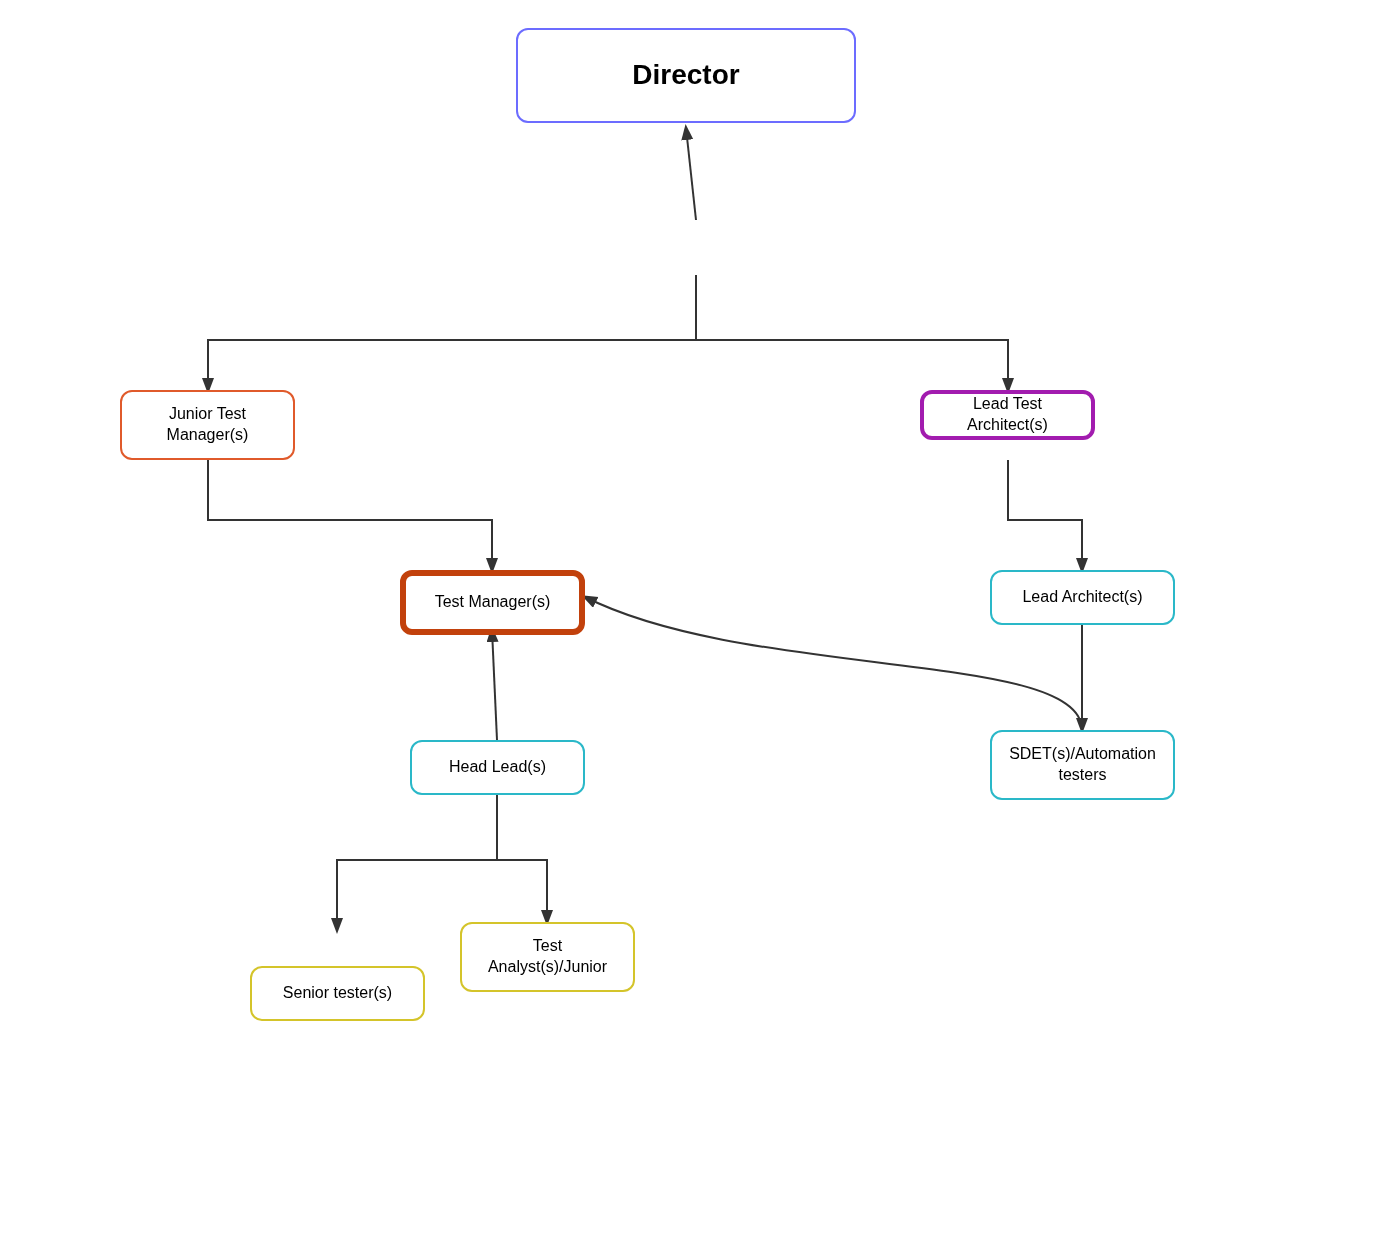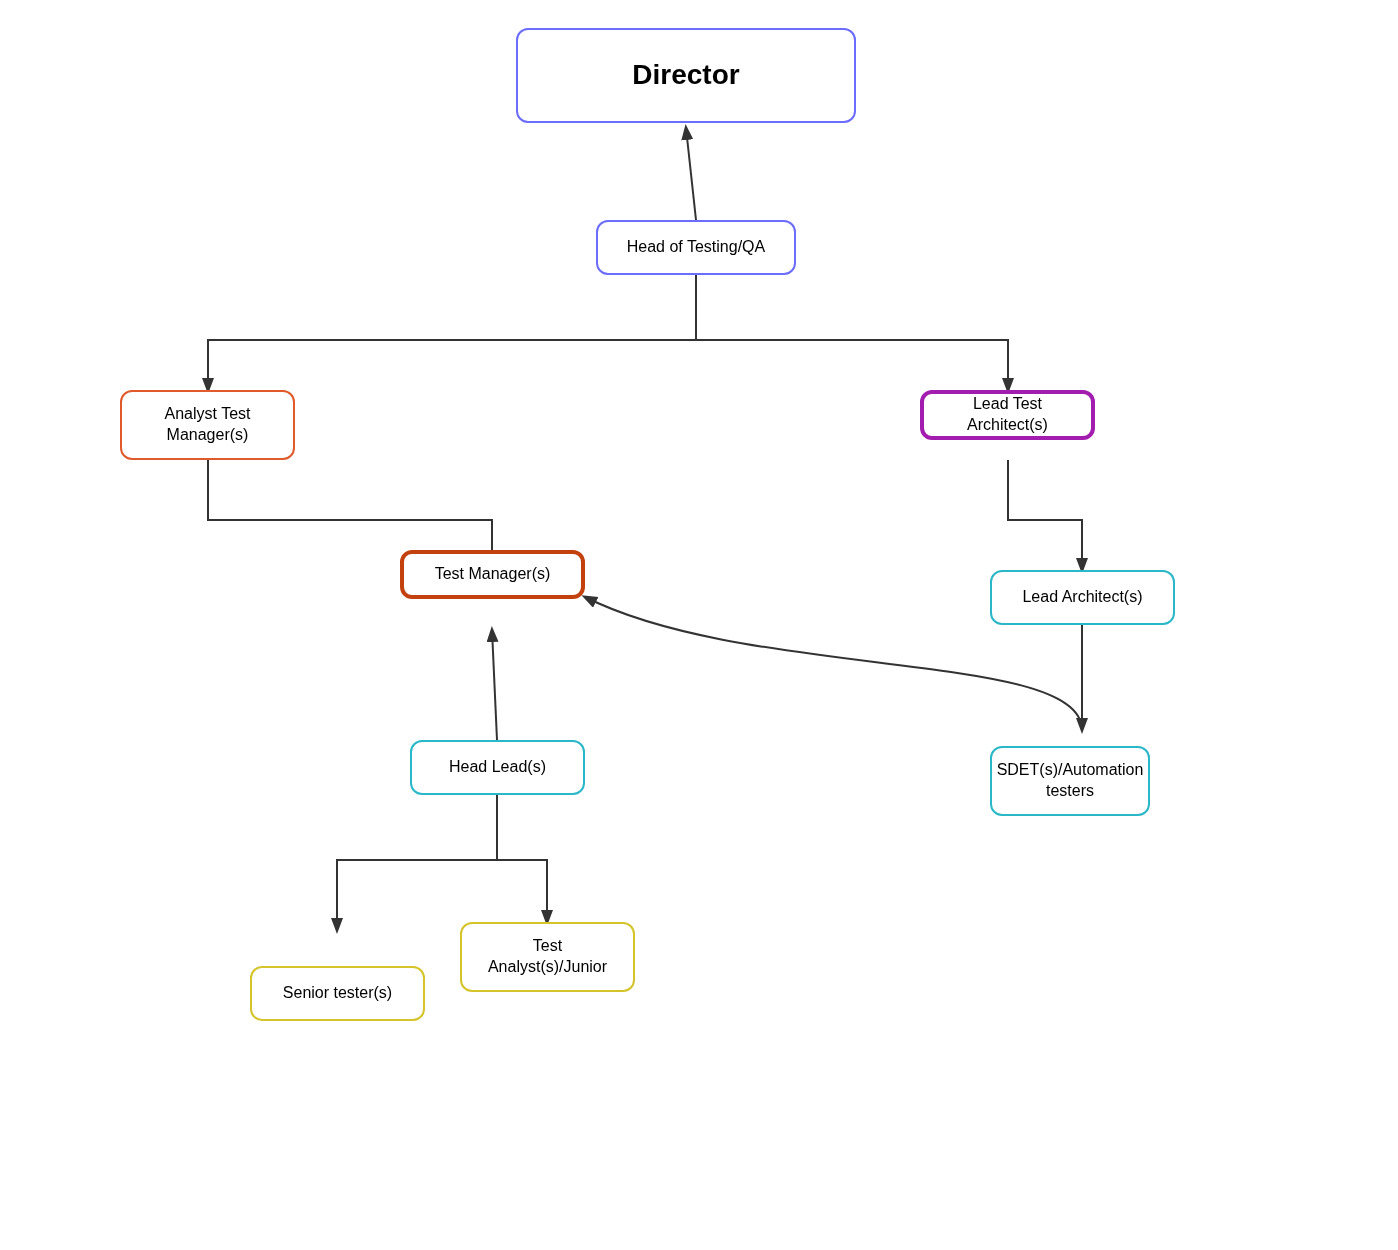--- a/index.html
+++ b/index.html
@@ -53,47 +53,46 @@
       top: 390px;
     }
     .node-lead-test-architect {
       border: 4px solid #a21caf;
       width: 175px;
       height: 50px;
       left: 920px;
       top: 390px;
     }
     .node-test-manager {
-      border: 4px solid #c2410c;
+      border: 6px solid #c2410c;
       width: 185px;
-      height: 49px;
+      height: 65px;
       left: 400px;
-      top: 550px;
+      top: 570px;
     }
     .node-test-architect {
       border: 2px solid #2ab8c8;
       width: 185px;
       height: 55px;
       left: 990px;
       top: 570px;
     }
     .node-test-lead {
       border: 2px solid #2ab8c8;
       width: 175px;
       height: 55px;
       left: 410px;
       top: 740px;
     }
     .node-sdet {
       border: 2px solid #2ab8c8;
-      width: 160px;
+      width: 185px;
       height: 70px;
       left: 990px;
       top: 730px;
-      margin-top: 16px;
     }
     .node-senior-tester {
       border: 2px solid #d4c42a;
       width: 175px;
       height: 55px;
       left: 250px;
       top: 930px;
       margin-top: 36px;
     }
     .node-test-analyst {
@@ -150,26 +149,23 @@
     <path d="M 1082,730 C 1082,650 750,680 585,597" marker-end="url(#arrow)"></path>
 
     <line x1="1082" y1="625" x2="1082" y2="730" marker-end="url(#arrow)"></line>
 
   </svg>
 
   <div class="node node-director">
     <span>Director</span>
   </div>
 
-  <div class="node node-head">
-    <span>Head of Testing/QA</span>
-  </div>
 
   <div class="node node-senior-test-manager">
-    <span>Analyst Test Manager(s)</span>
+    <span>Junior Test Manager(s)</span>
   </div>
 
   <div class="node node-lead-test-architect">
     <span>Lead Test Architect(s)</span>
   </div>
 
   <div class="node node-test-manager">
     <span>Test Manager(s)</span>
   </div>
 

